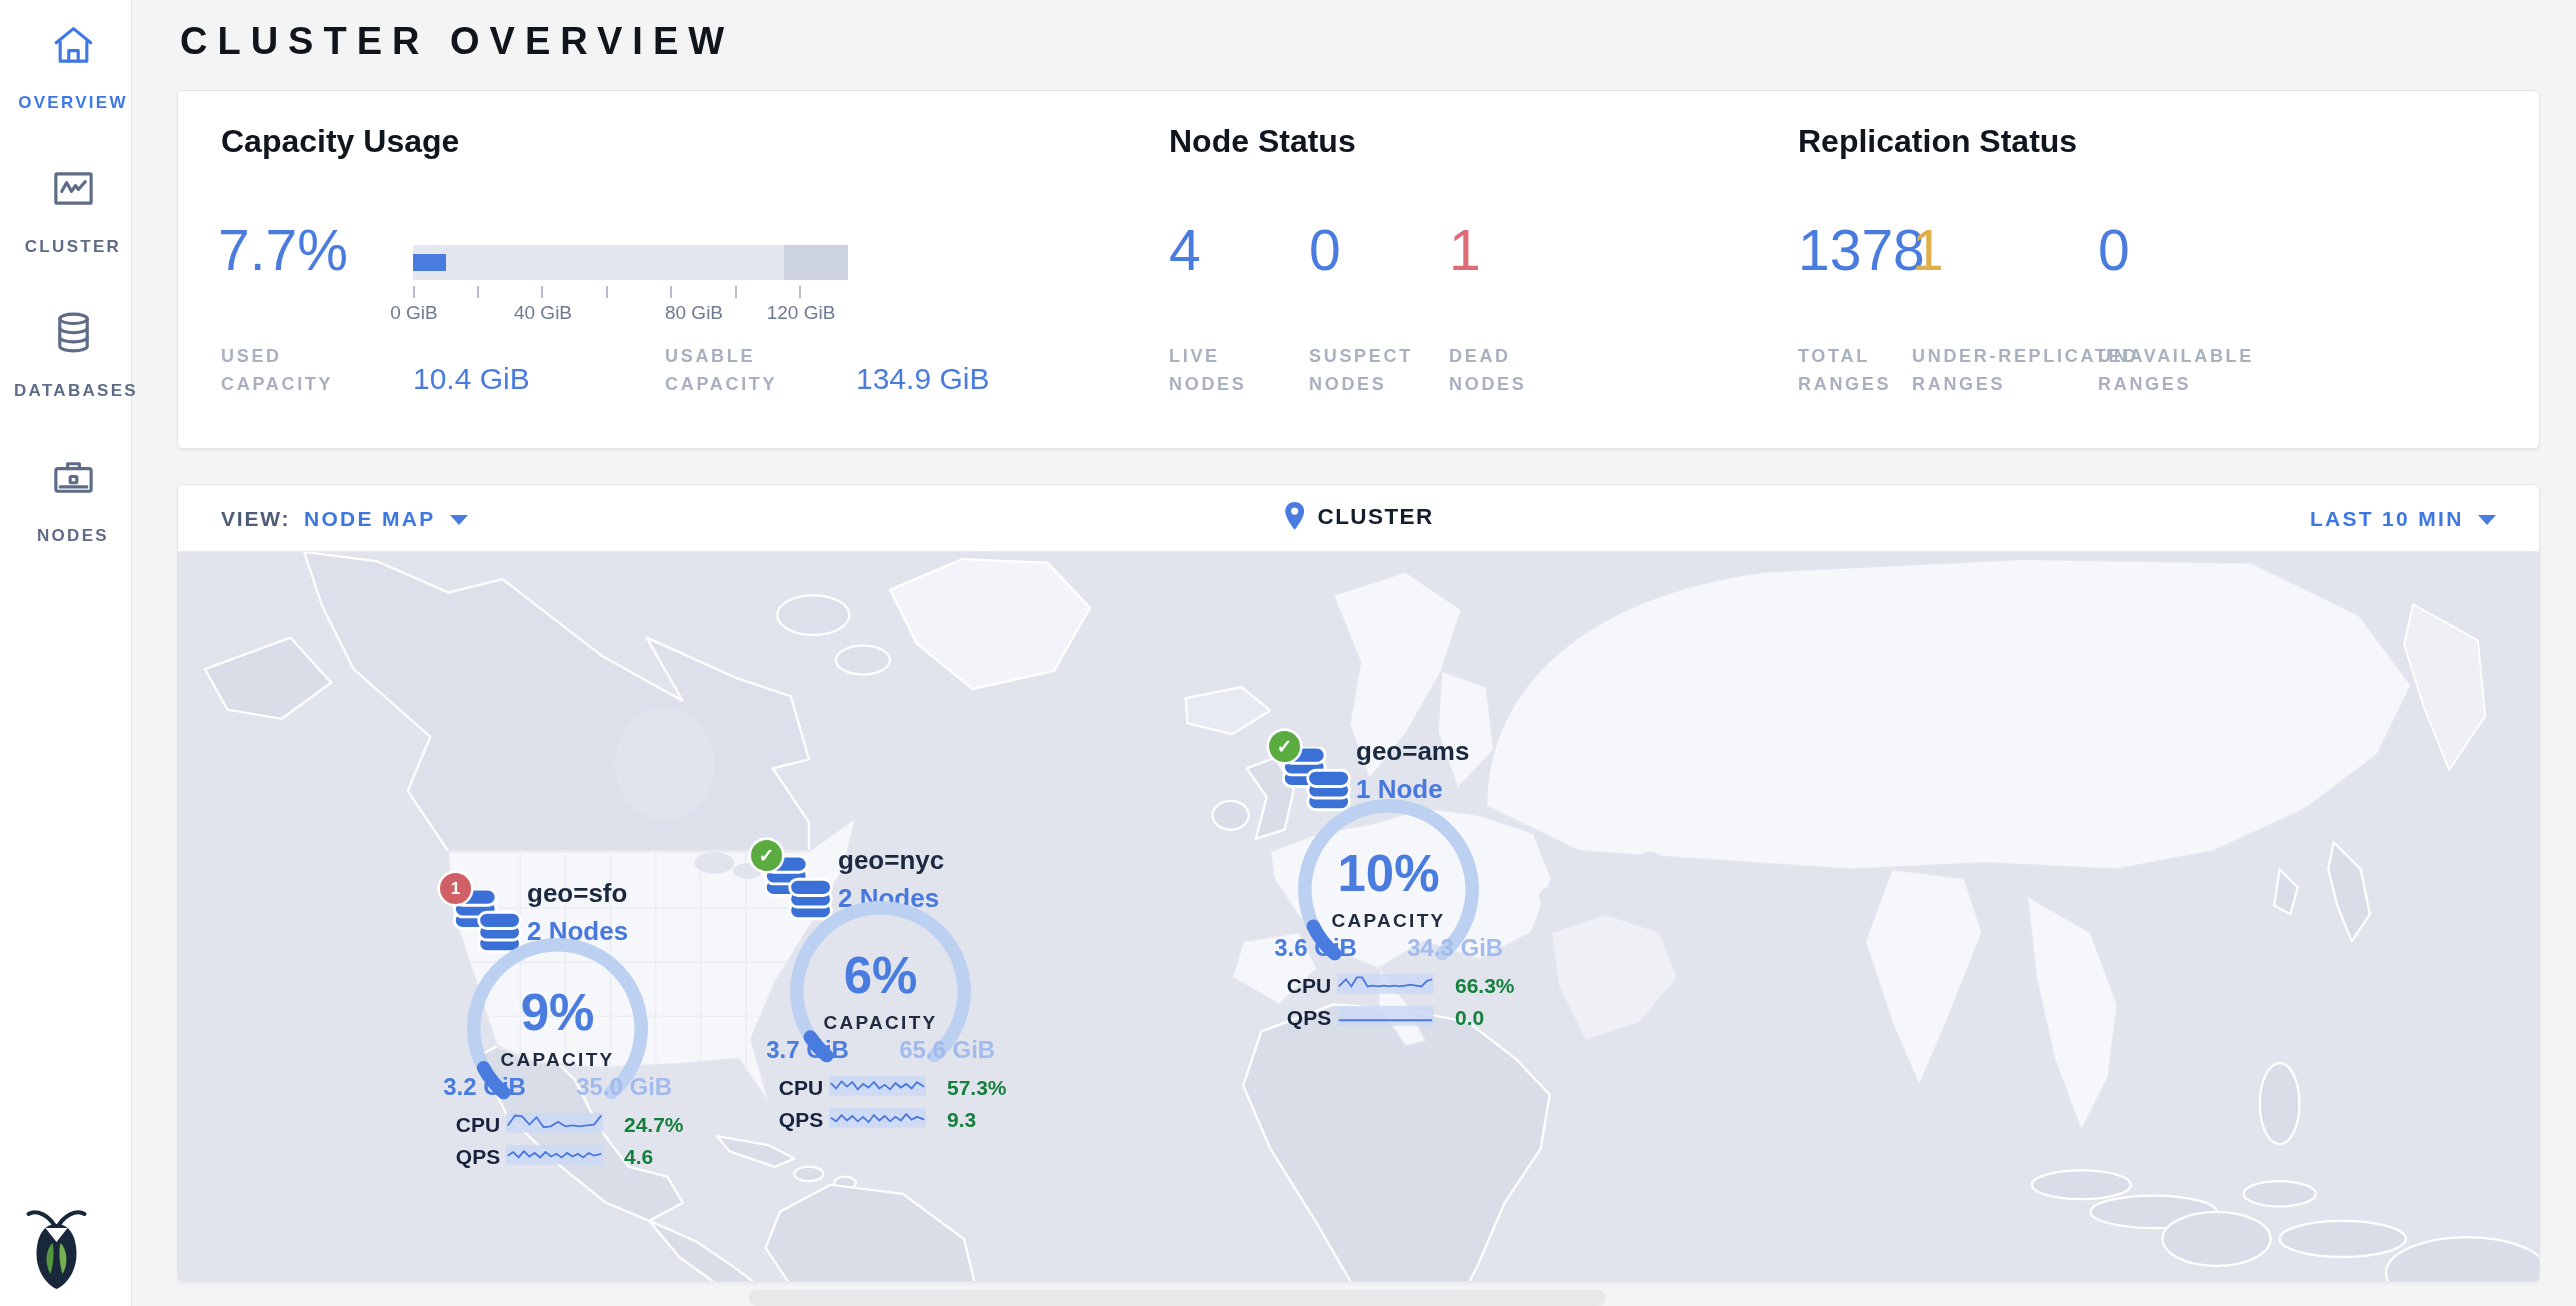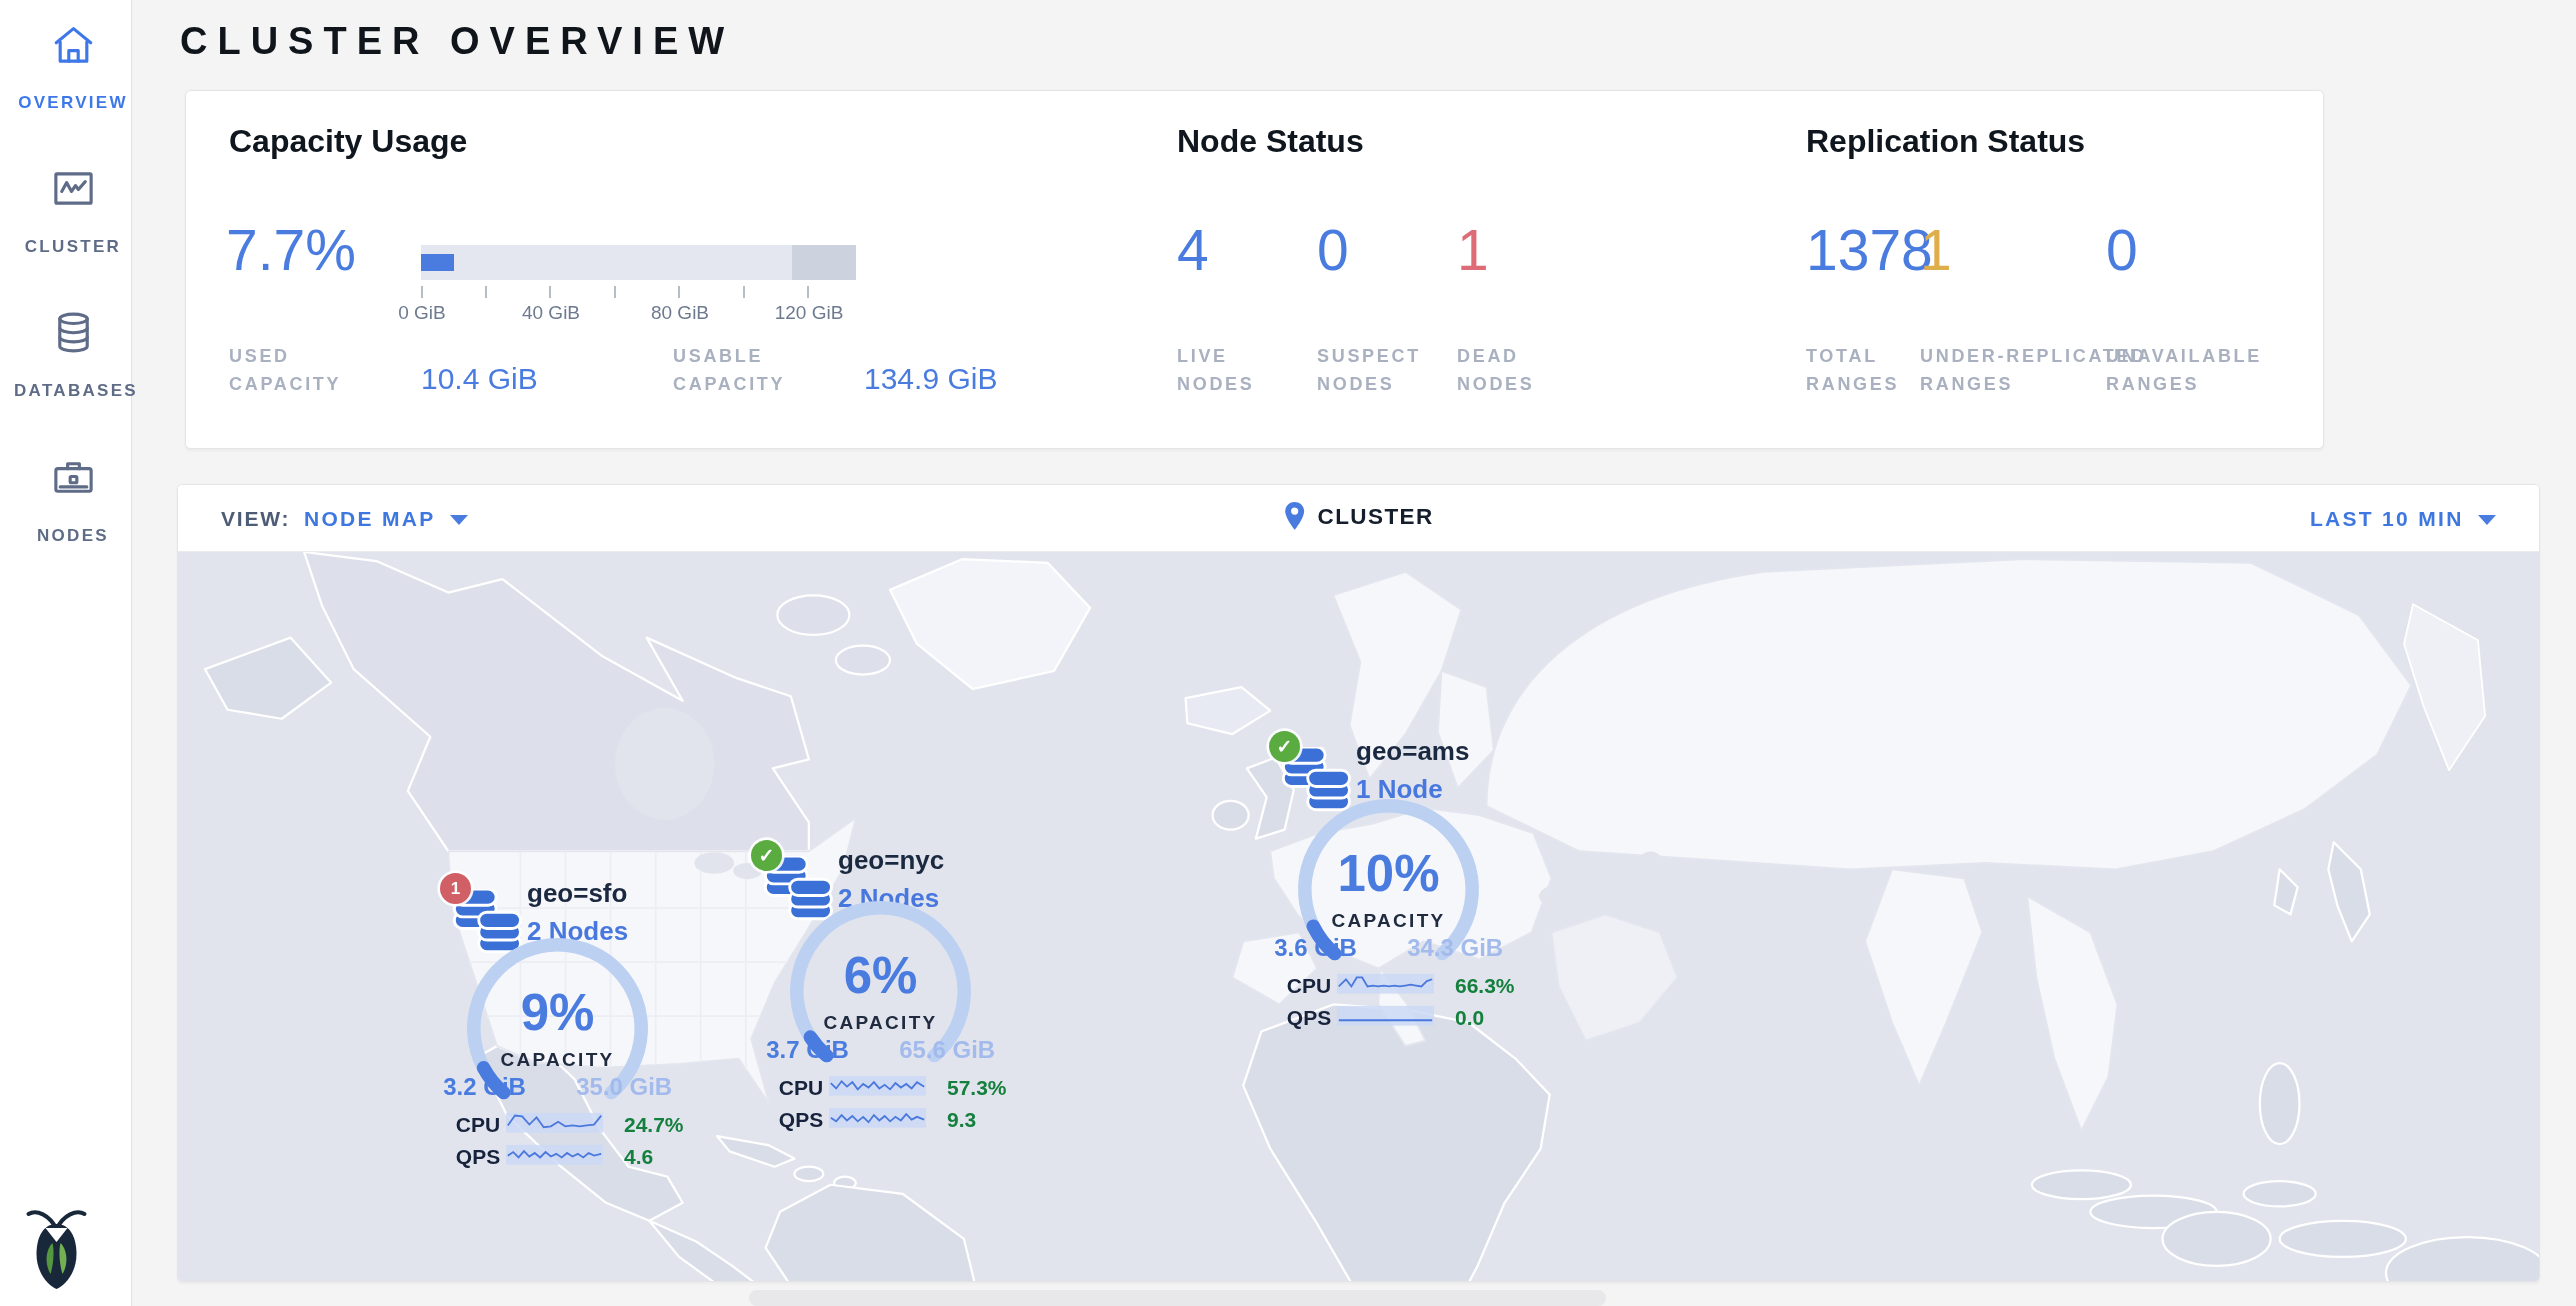--- a/index.html
+++ b/index.html
@@ -18,21 +18,21 @@
   .nav-item.active .nav-label { color:#3e78e8; }
   .nav-icon svg { stroke:#5f6c87; fill:none; stroke-width:1.6; stroke-linecap:round; stroke-linejoin:round; }
   .nav-item.active .nav-icon svg { stroke:#3e78e8; }
   .side-logo { position:absolute; left:25px; top:1203px; width:63px; height:90px; }
   
   .page-title { position:absolute; left:180px; top:20px; font-size:38px; font-weight:600;
     letter-spacing:10px; color:#10151c; }
   
   .card { position:absolute; background:#fff; border:0.9px solid #e4e4e6; border-radius:5.4px;
     box-shadow:0 1.8px 2.7px rgba(0,0,0,.04); }
-  .summary-card { left:177px; top:90px; width:2139px; height:359px;margin-left:8px; }
+  .summary-card { left:177px; top:90px; width:2363px; height:359px; }
   .map-card { left:177px; top:484px; width:2363px; height:798px; overflow:hidden; }
   .section-title { position:absolute; top:32px; font-size:32px; font-weight:600; color:#10161e; }
   .big-num { position:absolute; top:126px; font-size:57px; font-weight:400; }
   .c-blue { color:#4a7ce0; } .c-red { color:#de6c77; } .c-yellow { color:#ddae49; }
   .stat-label { position:absolute; top:251px; font-size:18px; font-weight:600; letter-spacing:2.7px;
     color:#a9b0bf; line-height:28px; }
   .stat-value { position:absolute; top:271px; font-size:30px; color:#4a7ce0; }
   
   .cap-bar { position:absolute; left:235px; top:154px; width:435px; height:35px; background:#e4e7f0; }
   .cap-dark { position:absolute; right:0; top:0; width:64px; height:35px; background:#cdd2df; }
@@ -153,21 +153,21 @@
   </div>
   <div class="tick" style="left:235px"></div>
   <div class="tick" style="left:299px"></div>
   <div class="tick" style="left:363px"></div>
   <div class="tick" style="left:428px"></div>
   <div class="tick" style="left:492px"></div>
   <div class="tick" style="left:557px"></div>
   <div class="tick" style="left:621px"></div>
   <div class="tick-label" style="left:236px">0 GiB</div>
   <div class="tick-label" style="left:365px">40 GiB</div>
-  <div class="tick-label" style="left:494px">80 GiB</div>
+  <div class="tick-label" style="left:516px">80 GiB</div>
   <div class="tick-label" style="left:623px">120 GiB</div>
   <div class="stat-label" style="left:43px">
     <div>USED</div>
       <div>CAPACITY</div>
   </div>
   <div class="stat-value" style="left:235px">10.4 GiB</div>
   <div class="stat-label" style="left:487px">
     <div>USABLE</div>
       <div>CAPACITY</div>
   </div>

